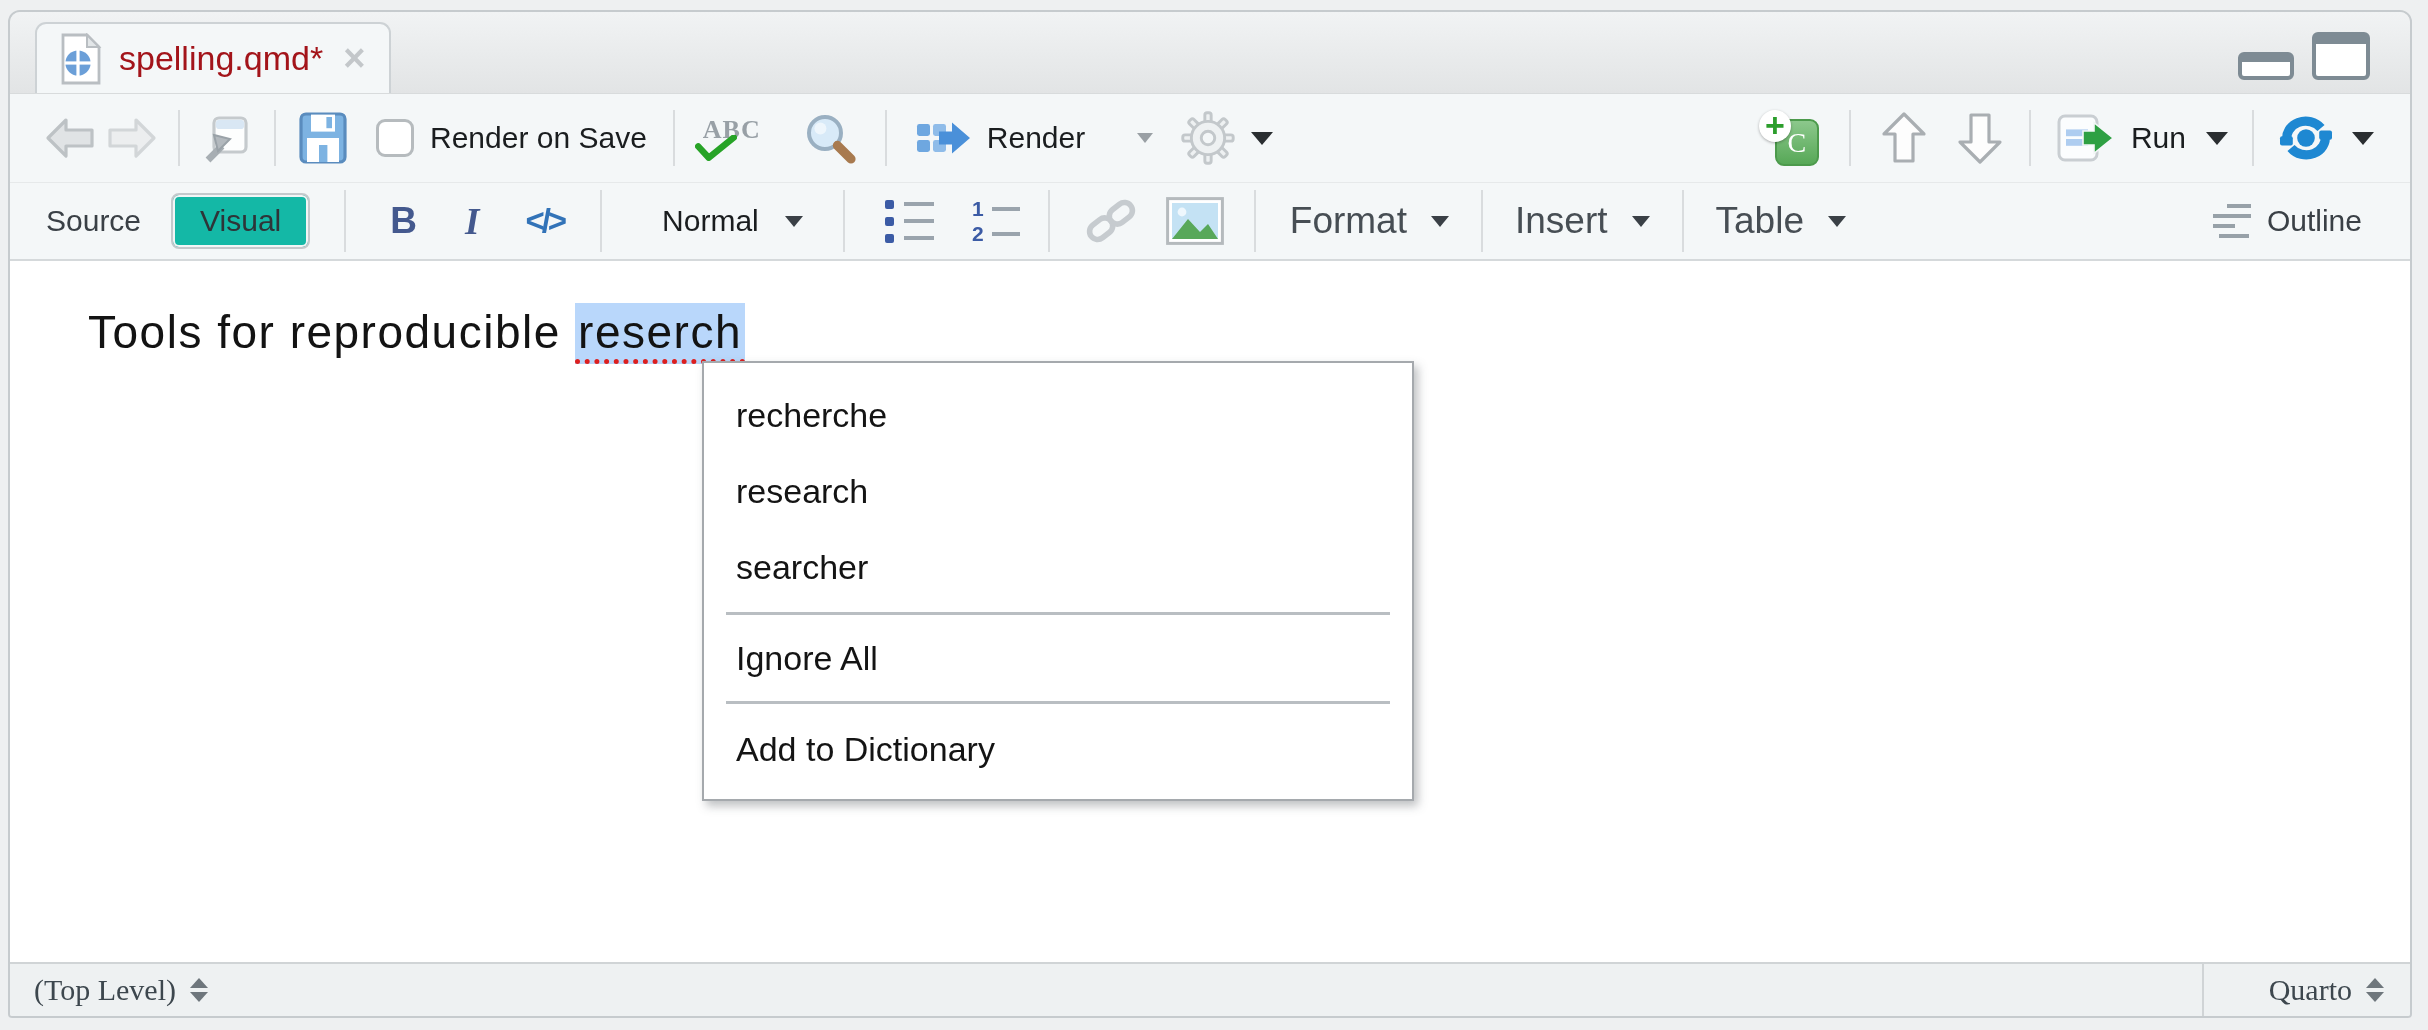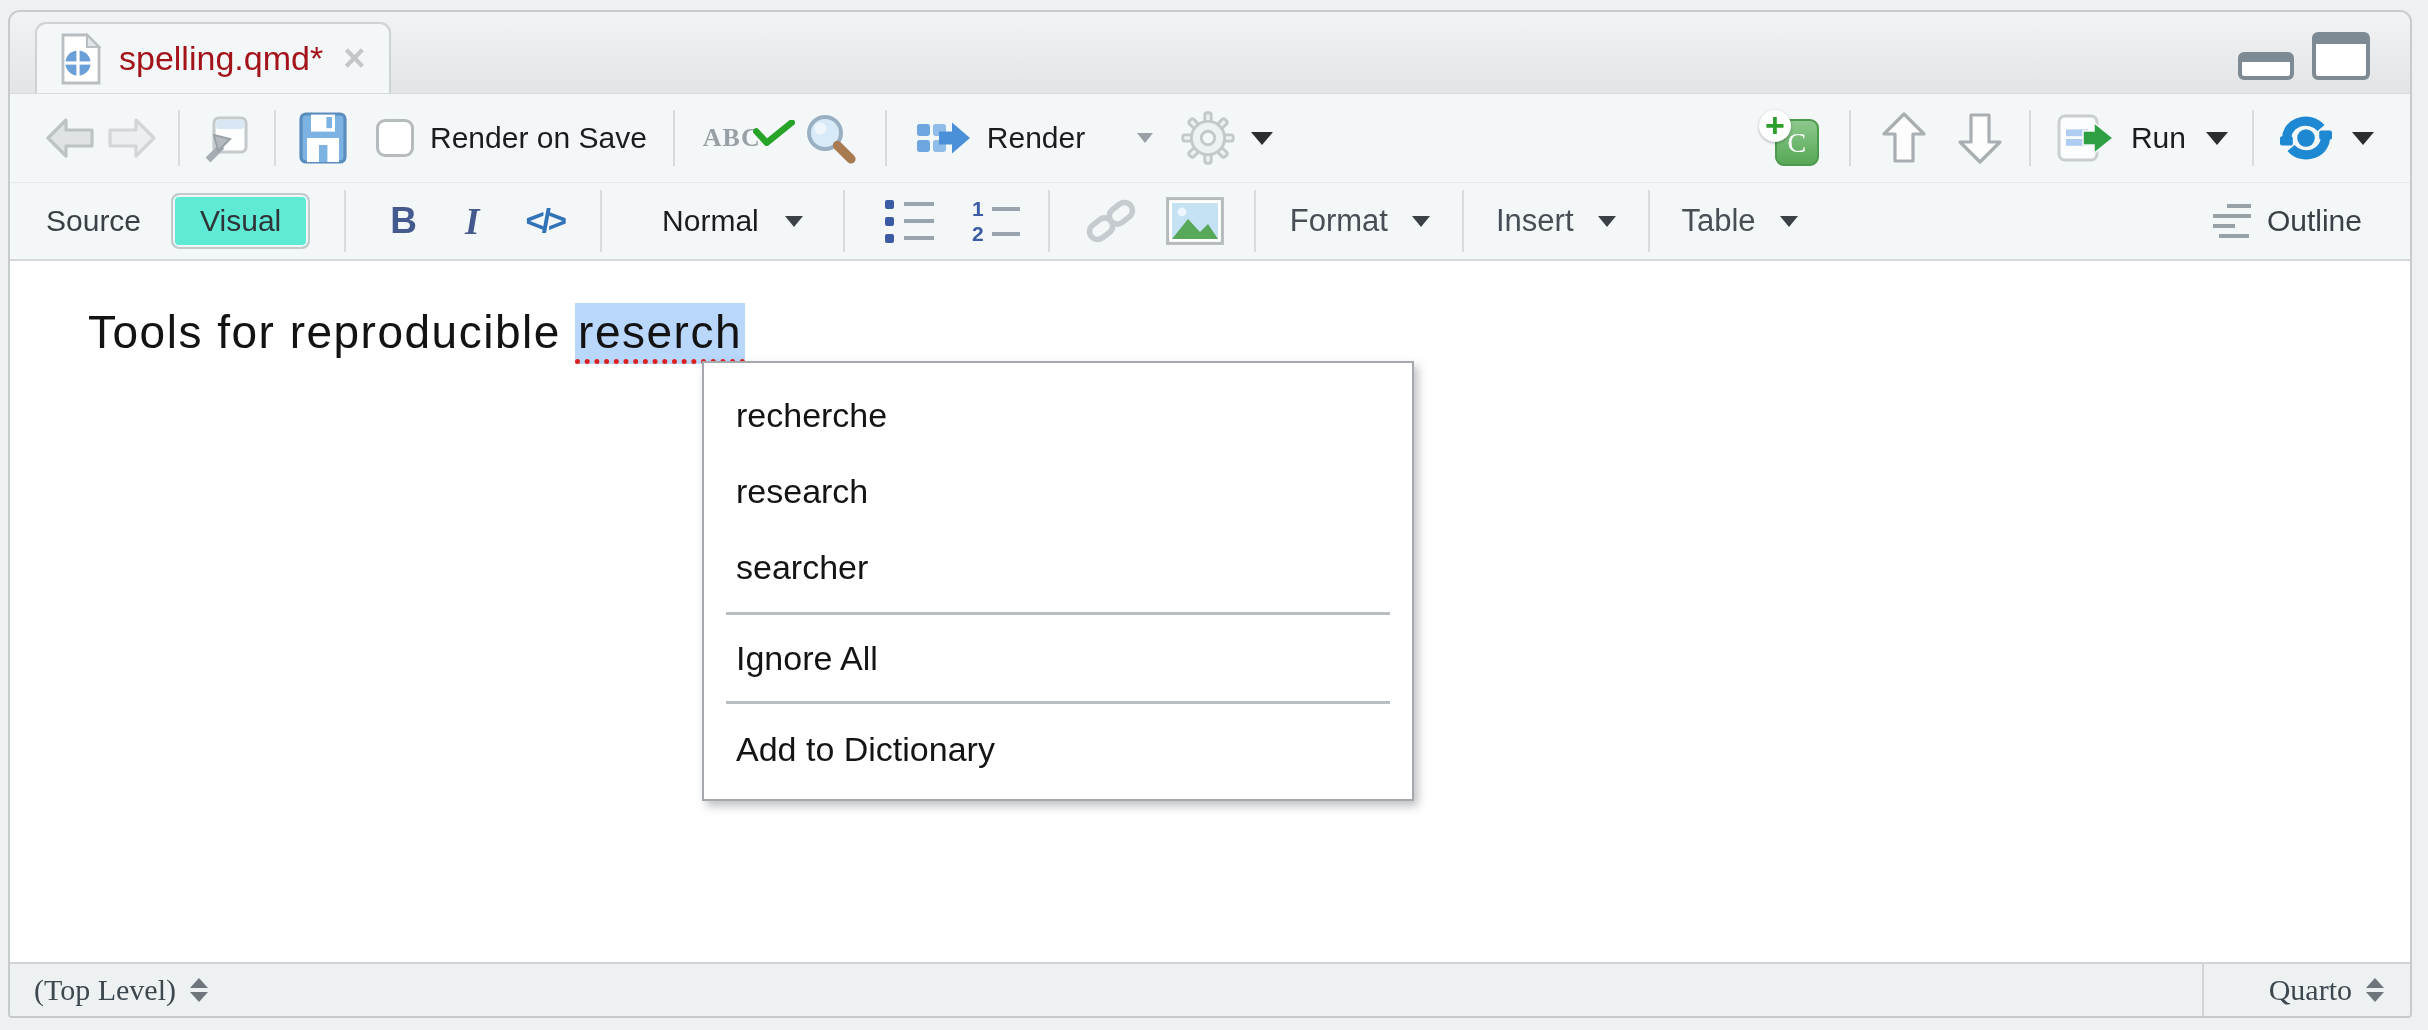--- a/index.html
+++ b/index.html
@@ -46,28 +46,28 @@
     display: flex; align-items: center; padding: 0 36px 0 32px;
   }
   .toolbar2 {
     height: 79px; flex: none; background: #f4f7f8;
     border-top: 1px solid #e6e9ea; border-bottom: 2px solid #d5d9db;
     display: flex; align-items: center; padding: 0 48px 0 36px;
   }
   .vsep  { width: 2px; height: 56px; background: #d9dcde; flex: none; }
   .vsep2 { width: 2px; height: 62px; background: #d9dcde; flex: none; }
   .tb-label { font-size: 30px; color: #1a1d1f; white-space: nowrap; }
-  .menu-label { font-size: 31px; color: #474e54; white-space: nowrap; }
+  .menu-label { font-size: 37px; color: #474e54; white-space: nowrap; }
   .btn { display: flex; align-items: center; }
   .tri       { width: 0; height: 0; border-left: 11px solid transparent; border-right: 11px solid transparent; border-top: 13px solid #2a2e31; }
   .tri.gray  { border-left-width: 8px; border-right-width: 8px; border-top-width: 10px; border-top-color: #9aa0a5; }
   .tri.dark  { border-left-width: 9px; border-right-width: 9px; border-top-width: 11px; border-top-color: #3a4046; }
   .flex-spacer { flex: 1; }
   
-  .abc-wrap { display: flex; flex-direction: row; align-items: center; width: 80px; }
+  .abc-wrap { display: flex; flex-direction: column; align-items: flex-start; width: 80px; }
   .abc-text { font-family: "Liberation Serif", serif; font-weight: 700; font-size: 26px; color: #98a0a6; letter-spacing: 1px; }
   .abc-check { margin-top: -10px; margin-left: -8px; }
   .checkbox { width: 38px; height: 38px; background: #fff; border: 3px solid #b6bbbe; border-radius: 9px; flex: none; }
   .chunk { position: relative; width: 60px; height: 56px; flex: none; }
   .chunk-c {
     position: absolute; right: 0; bottom: 0; width: 44px; height: 47px;
     background: linear-gradient(#8cc88c, #57a857);
     border: 2px solid #4c9a4c; border-radius: 9px;
     color: #fff; font-size: 28px; font-family: "Liberation Serif", serif;
     display: flex; align-items: center; justify-content: center;
@@ -75,21 +75,21 @@
   .chunk-plus {
     position: absolute; left: 0; top: 0; width: 32px; height: 32px;
     background: #fff; border-radius: 50%; box-shadow: 0 1px 3px rgba(0,0,0,.3);
     display: flex; align-items: center; justify-content: center;
     color: #2c9e2c; font-size: 34px; font-weight: 900; line-height: 0.8;
   }
   .fmt-b { font-size: 37px; font-weight: 700; color: #44598e; }
   .fmt-i { font-size: 37px; font-weight: 700; font-style: italic; font-family: "Liberation Serif", serif; color: #44598e; }
   .fmt-code { font-size: 33px; font-weight: 700; color: #3273b8; letter-spacing: -3px; }
   .visual-btn {
-    background: #5eead4; border: 2px solid #c4c9cc; border-radius: 8px;
+    background: #14b8a6; border: 2px solid #c4c9cc; border-radius: 8px;
     padding: 9px 27px; font-size: 30px; color: #2e3438;
     box-shadow: inset 0 0 0 2px #f2f5f6;
   }
   .src-label { font-size: 30px; color: #3a4046; }
   .ul-icon { display: flex; flex-direction: column; gap: 8px; }
   .ul-row { display: flex; align-items: center; gap: 10px; }
   .ul-dot { width: 9px; height: 9px; background: #3b5ba5; border-radius: 2px; }
   .ul-line { width: 30px; height: 4px; background: #9aa4ad; }
   .ol-icon { display: flex; flex-direction: column; gap: 4px; }
   .ol-row { display: flex; align-items: center; gap: 8px; }

